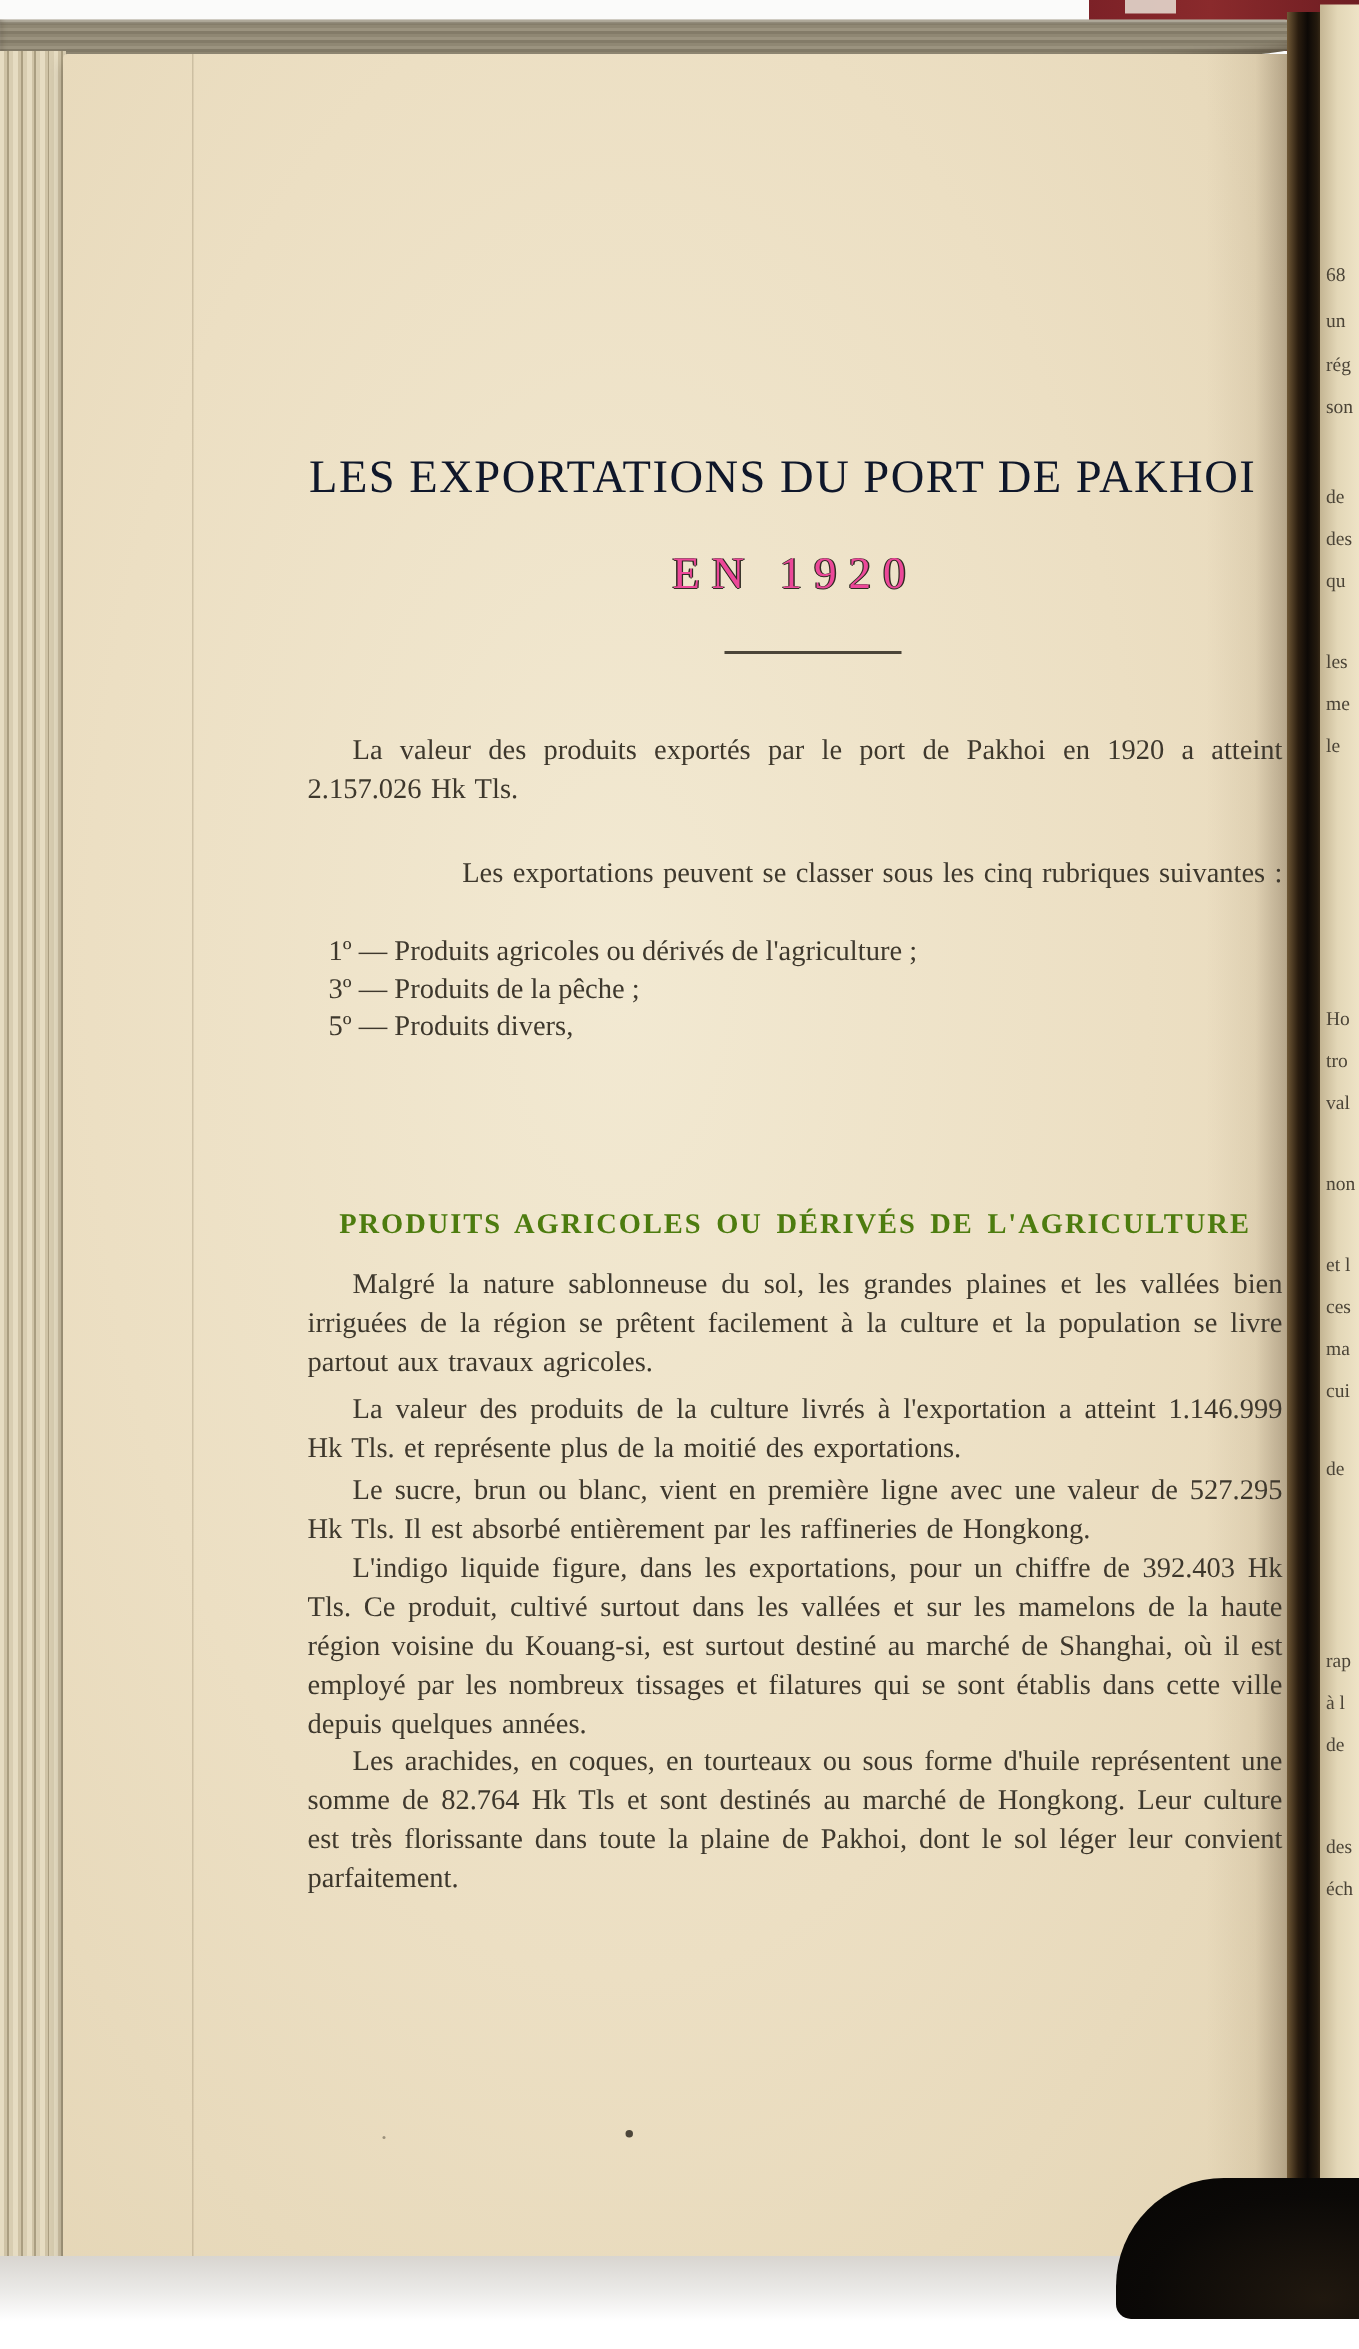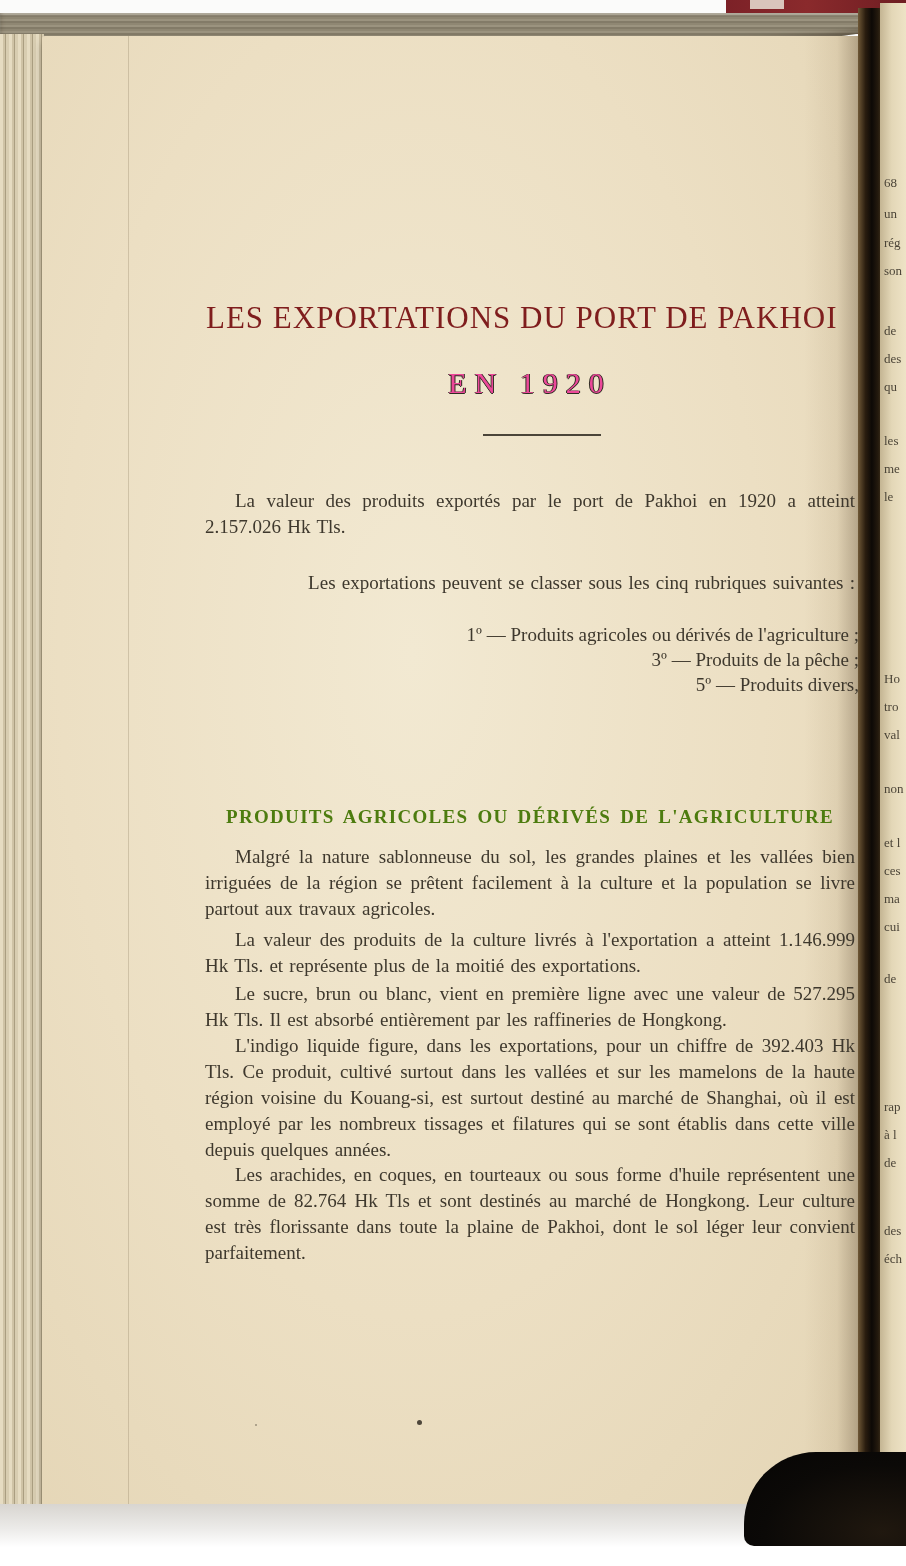--- a/index.html
+++ b/index.html
@@ -82,21 +82,21 @@
   .speck-b { left: 255px; top: 1424px; width: 2px; height: 2px; opacity: .5; }
 
   
   .content {
     position: absolute; left: 205px; top: 0; width: 650px;
     color: #3e382d;
   }
   .doc-title {
     position: absolute; top: 300px; left: 1px; width: 680px;
     font-size: 31px; letter-spacing: 1px; white-space: nowrap;
-    color: #7f1d1d; font-weight: normal; margin: 0;
+    color: #0f172a; font-weight: normal; margin: 0;
   }
   .doc-year {
     position: absolute; top: 366px; left: 0; width: 650px;
     text-align: center; font-size: 30px; font-weight: normal;
     letter-spacing: 8px; color: #ec4899; margin: 0;
     text-shadow: 0.9px 0 0 #302c23, -0.9px 0 0 #302c23, 0 0.6px 0 #302c23;
   }
   .title-rule {
     position: absolute; top: 434px; left: 278px; width: 118px; height: 2px;
     background: #4b4539;
@@ -104,21 +104,21 @@
   .para {
     position: absolute; left: 0; width: 650px; margin: 0;
     font-size: 19px; line-height: 26px;
     text-align: justify; text-indent: 30px; word-spacing: 1.5px;
   }
   .para-nowrap { white-space: nowrap; text-align: right; }
   .p-intro1 { top: 488px; }
   .p-intro2 { top: 570px; }
   .rubriques {
     position: absolute; top: 622px; left: 14px; width: 640px;
-    font-size: 19px; line-height: 25px; text-align: right;
+    font-size: 19px; line-height: 25px;
   }
   .rubrique { white-space: nowrap; }
   .section-heading {
     position: absolute; top: 806px; left: 0; width: 650px; margin: 0;
     text-align: center; font-size: 19px; font-weight: bold;
     letter-spacing: 1.3px; word-spacing: 3px; color: #4d7c0f;
   }
   .p-body1 { top: 844px; }
   .p-body2 { top: 927px; }
   .p-body3 { top: 981px; }

